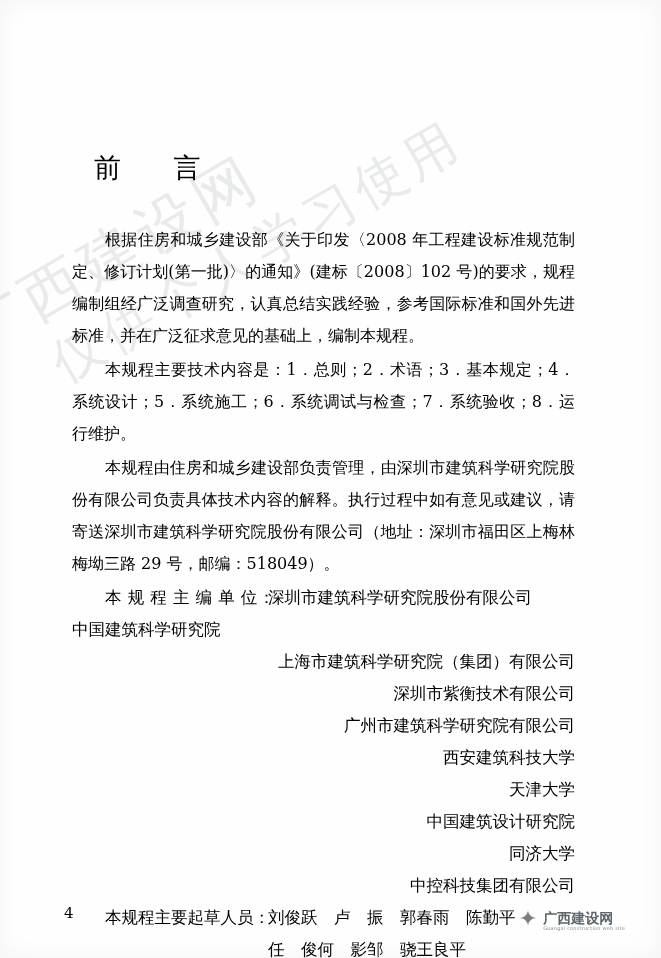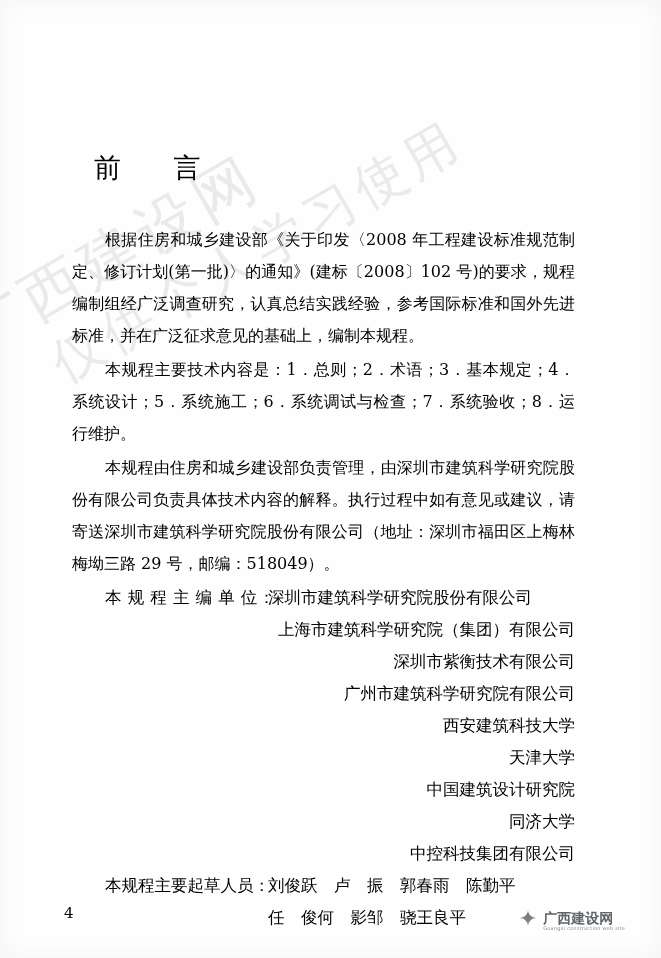--- a/index.html
+++ b/index.html
@@ -177,20 +177,21 @@
     <p class="para">本规程由住房和城乡建设部负责管理，由深圳市建筑科学研究院股份有限公司负责具体技术内容的解释。执行过程中如有意见或建议，请寄送深圳市建筑科学研究院股份有限公司（地址：深圳市福田区上梅林梅坳三路 29 号，邮编：518049）。</p>
 
     <div class="unit-block">
 
       <div class="unit-row">
         <div class="unit-label">本 规 程 主 编 单 位：</div>
         <div class="unit-value">深圳市建筑科学研究院股份有限公司</div>
       </div>
 
       <div class="unit-row">
+        <div class="unit-value">中国建筑科学研究院</div>
       </div>
 
       <div class="unit-cont">上海市建筑科学研究院（集团）有限公司</div>
       <div class="unit-cont">深圳市紫衡技术有限公司</div>
       <div class="unit-cont">广州市建筑科学研究院有限公司</div>
       <div class="unit-cont">西安建筑科技大学</div>
       <div class="unit-cont">天津大学</div>
       <div class="unit-cont">中国建筑设计研究院</div>
       <div class="unit-cont">同济大学</div>
       <div class="unit-cont">中控科技集团有限公司</div>

